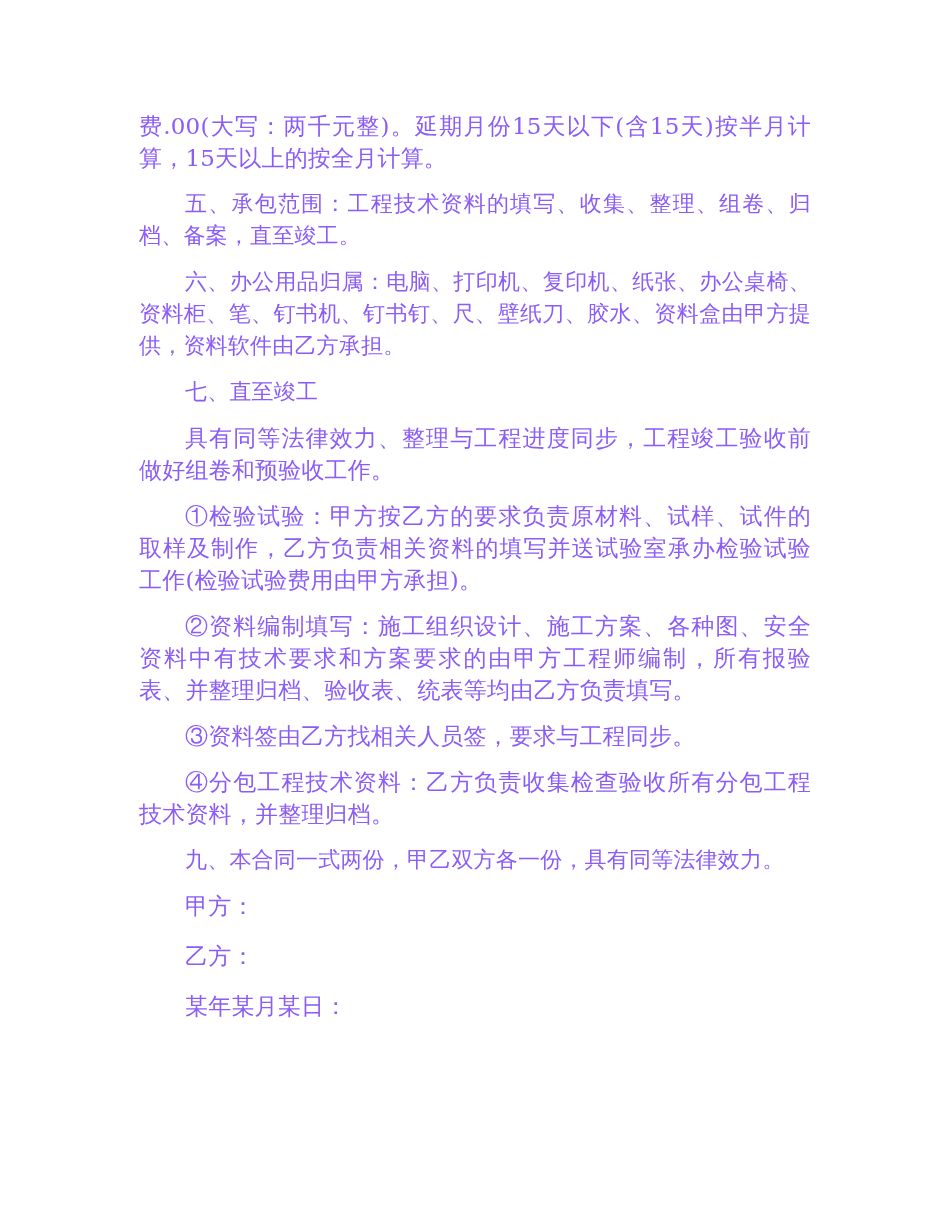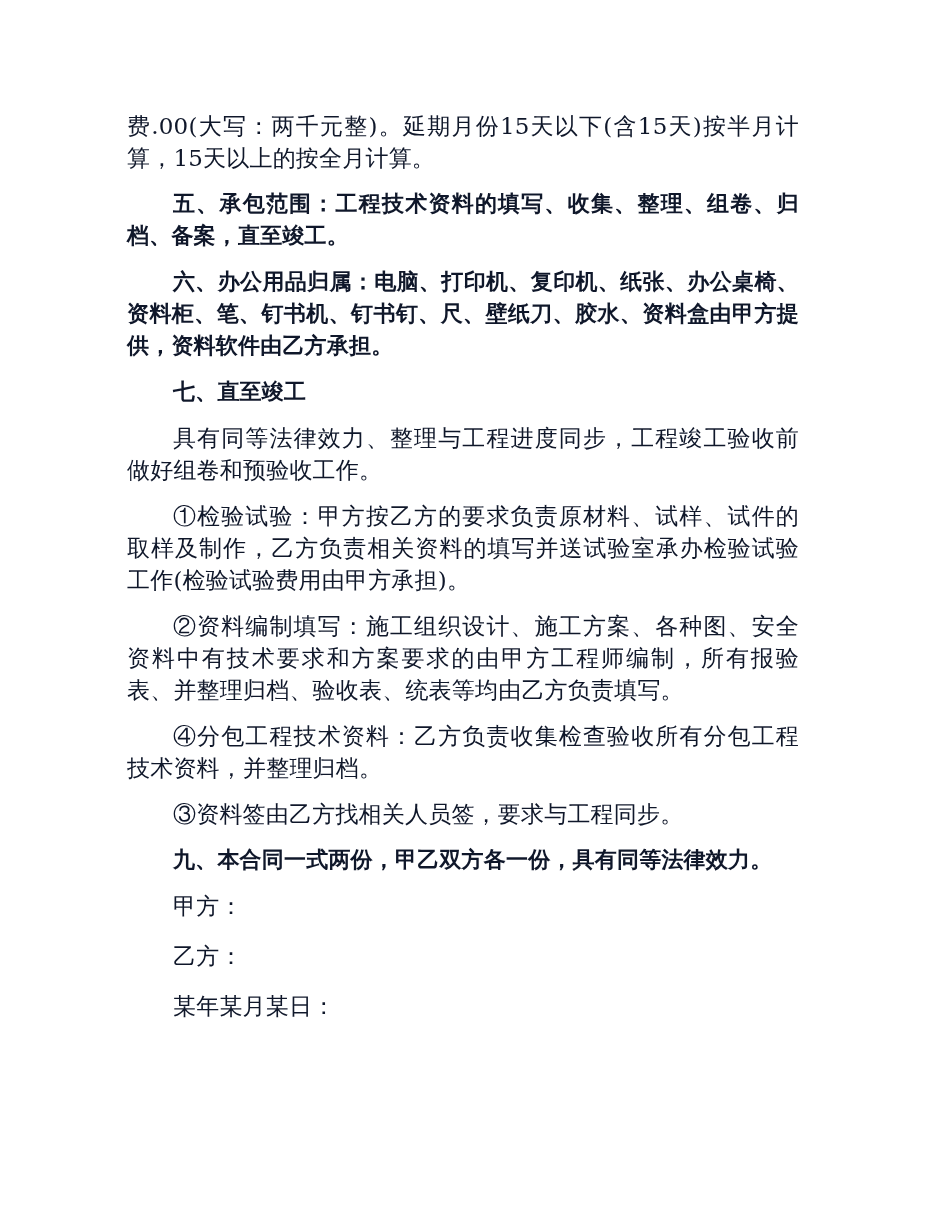--- a/index.html
+++ b/index.html
@@ -8,56 +8,56 @@
       background: #ffffff;
     }
     body {
       width: 950px;
       height: 1230px;
       position: relative;
       overflow: hidden;
     }
     .page {
       position: absolute;
-      left: 127px;
+      left: 139px;
       top: 110px;
       width: 672px;
-      color: #0f172a;
+      color: #8b5cf6;
       font-family: "DejaVu Serif", "Liberation Serif", serif;
       font-size: 23px;
       line-height: 32px;
       letter-spacing: 0.2px;
     }
     .para {
       margin: 0 0 14px 0;
       text-indent: 46px;
       text-align: justify;
       white-space: normal;
     }
     .para.noindent { text-indent: 0; }
     .bold {
       font-family: "DejaVu Sans", "Liberation Sans", sans-serif;
-      font-weight: bold;
+      font-weight: normal;
       font-size: 22px;
     }
     .sig {
       margin: 0 0 18px 0;
       text-indent: 46px;
     }
   </style>
 </head>
 <body>
 
 <div class="page">
   <p class="para noindent">费.00(大写：两千元整)。延期月份15天以下(含15天)按半月计算，15天以上的按全月计算。</p>
   <p class="para bold">五、承包范围：工程技术资料的填写、收集、整理、组卷、归档、备案，直至竣工。</p>
   <p class="para bold">六、办公用品归属：电脑、打印机、复印机、纸张、办公桌椅、资料柜、笔、钉书机、钉书钉、尺、壁纸刀、胶水、资料盒由甲方提供，资料软件由乙方承担。</p>
   <p class="para bold">七、直至竣工</p>
   <p class="para">具有同等法律效力、整理与工程进度同步，工程竣工验收前做好组卷和预验收工作。</p>
   <p class="para">①检验试验：甲方按乙方的要求负责原材料、试样、试件的取样及制作，乙方负责相关资料的填写并送试验室承办检验试验工作(检验试验费用由甲方承担)。</p>
   <p class="para">②资料编制填写：施工组织设计、施工方案、各种图、安全资料中有技术要求和方案要求的由甲方工程师编制，所有报验表、并整理归档、验收表、统表等均由乙方负责填写。</p>
+  <p class="para">③资料签由乙方找相关人员签，要求与工程同步。</p>
   <p class="para">④分包工程技术资料：乙方负责收集检查验收所有分包工程技术资料，并整理归档。</p>
-  <p class="para">③资料签由乙方找相关人员签，要求与工程同步。</p>
   <p class="para bold">九、本合同一式两份，甲乙双方各一份，具有同等法律效力。</p>
   <p class="sig">甲方：</p>
   <p class="sig">乙方：</p>
   <p class="sig">某年某月某日：</p>
 </div>
 
 </body></html>

